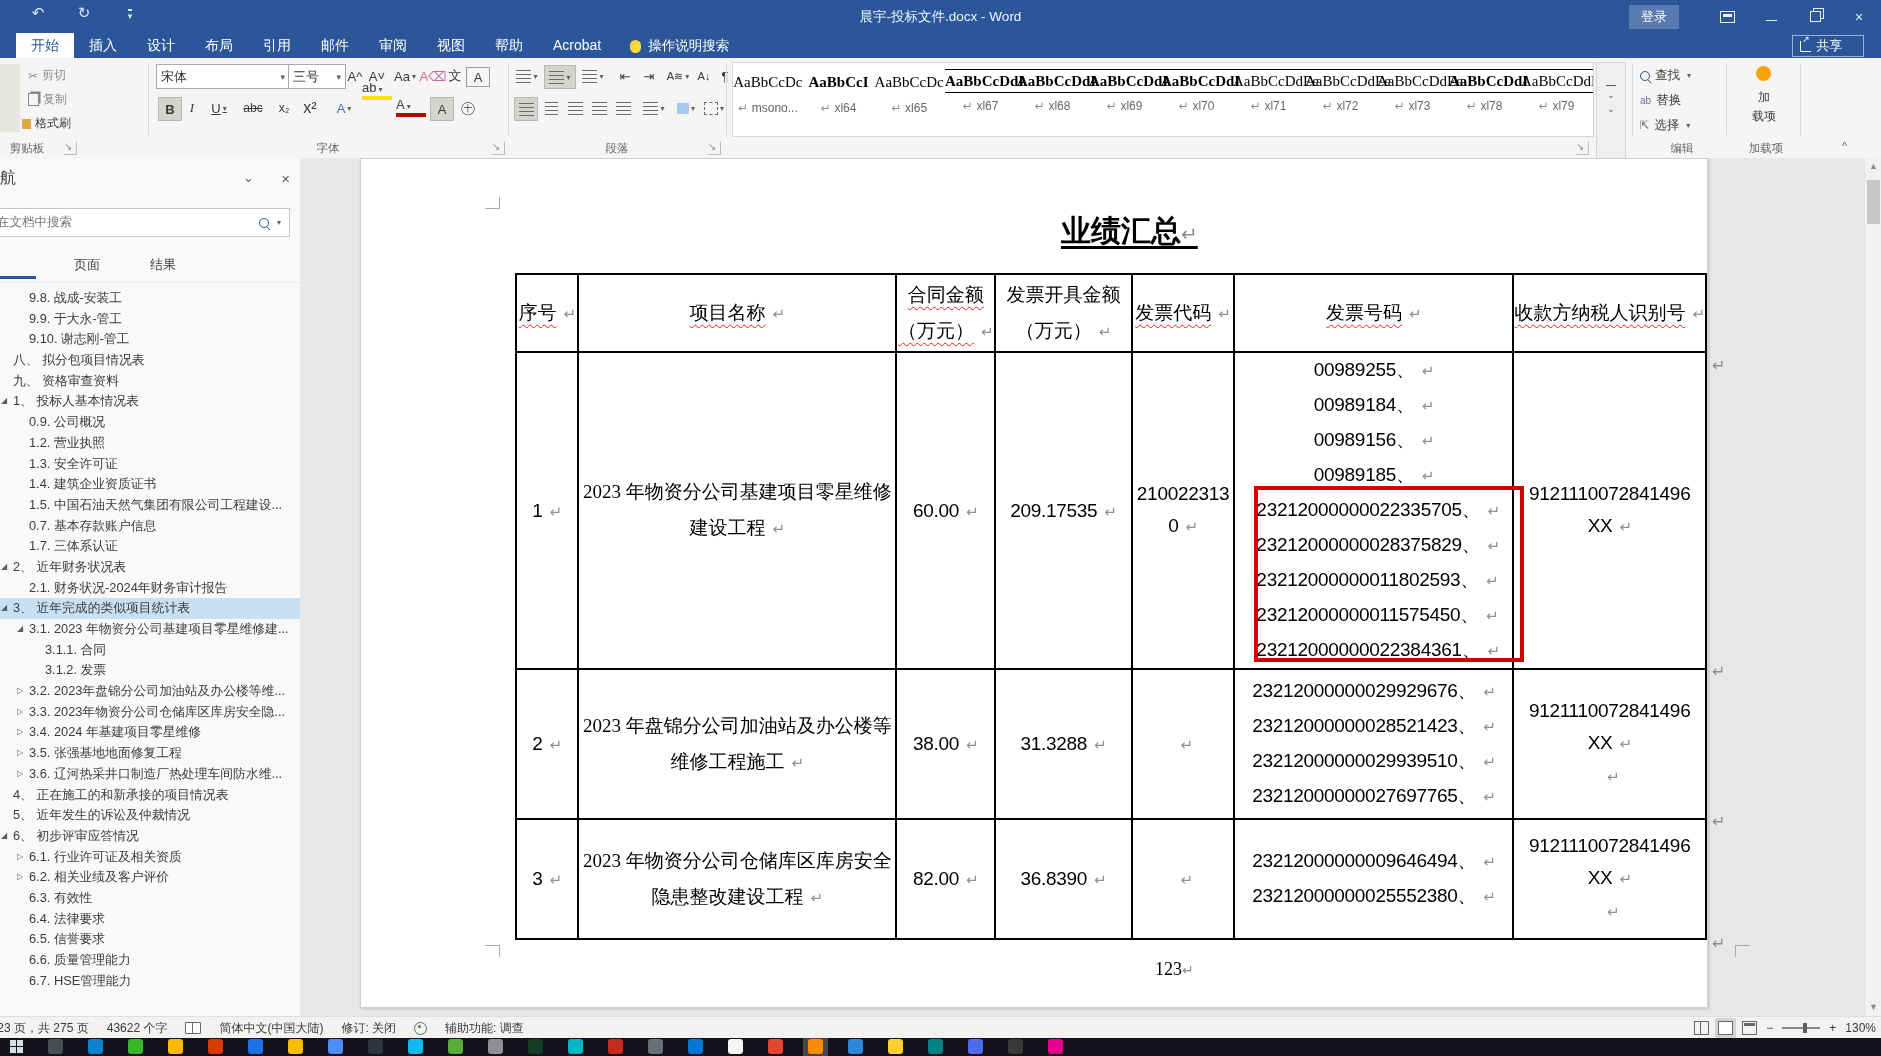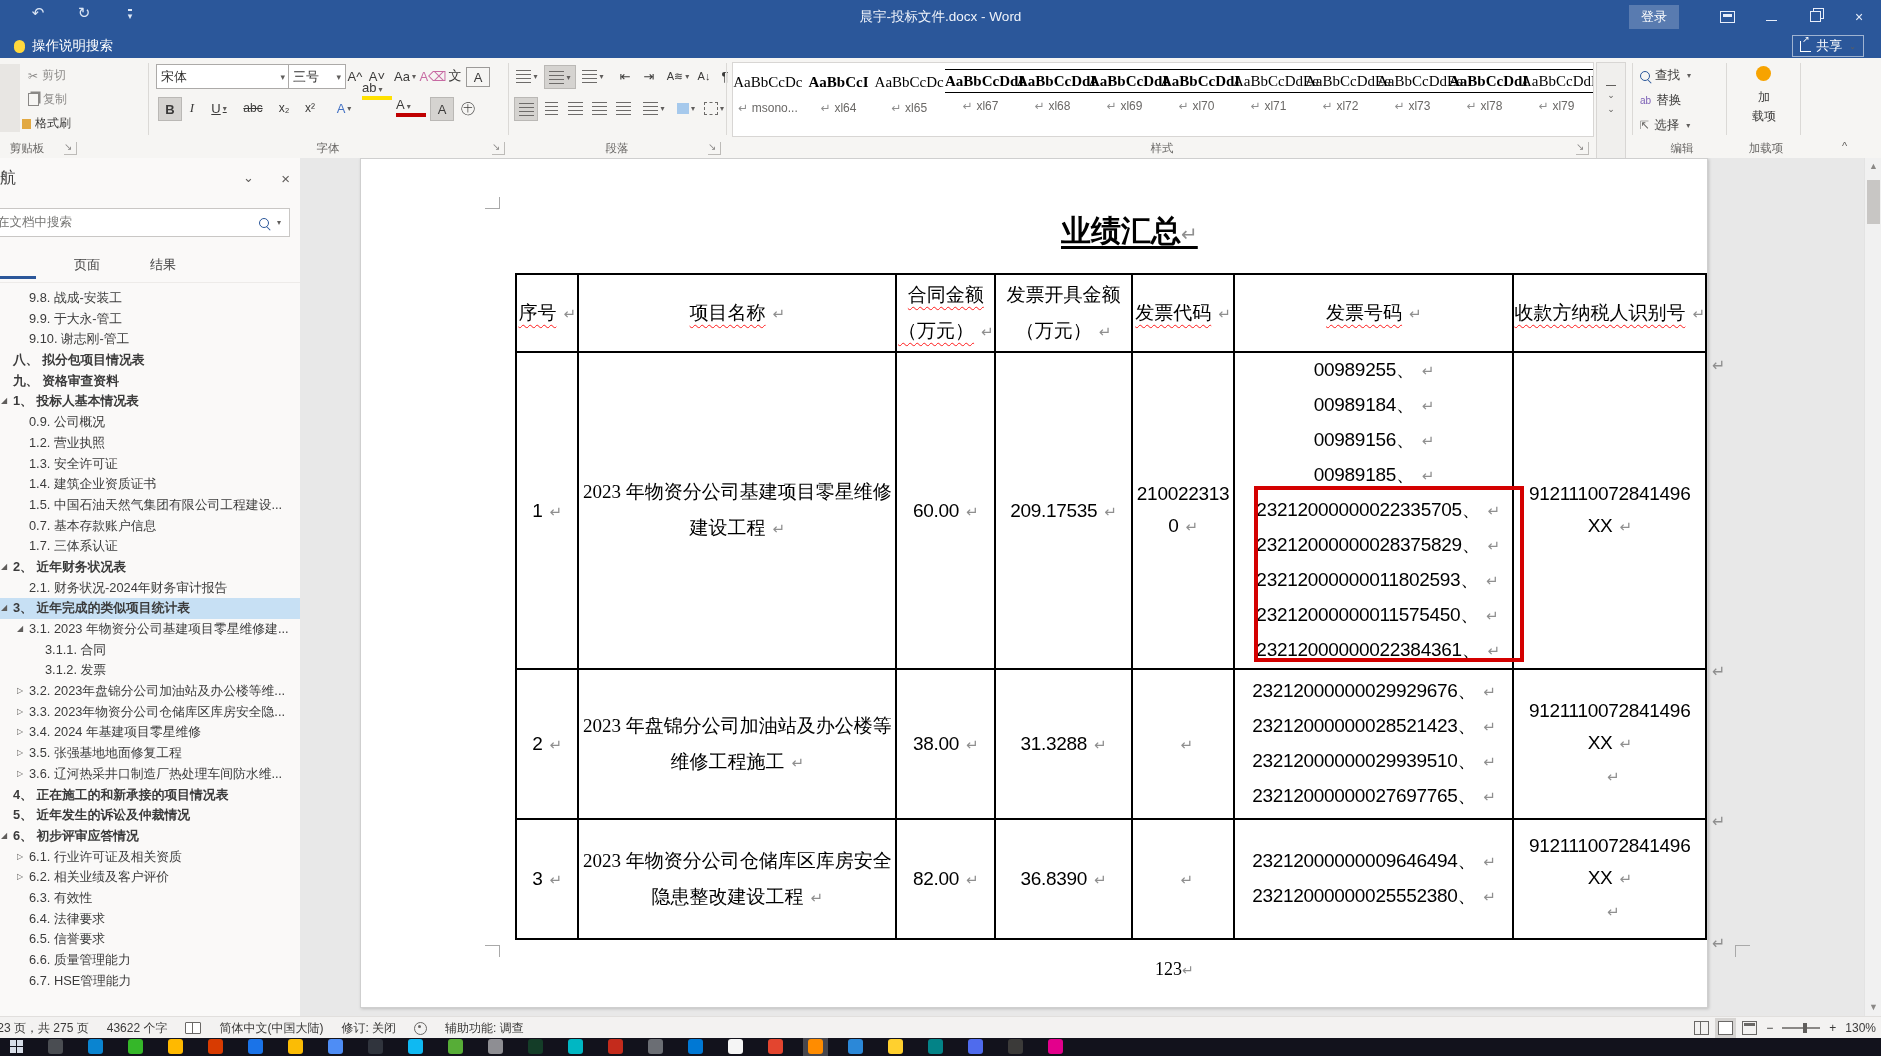--- a/index.html
+++ b/index.html
@@ -74,21 +74,21 @@
   .nav-search .ph{margin-left:-8px;padding-left:14px;font-size:12.5px;color:#767674;}
   .nav-search .right{position:absolute;right:8px;display:flex;align-items:center;gap:6px;}
   .nav-tabs{position:absolute;left:0;top:96px;width:100%;font-size:13px;color:#444;}
   .nav-tab{position:absolute;top:2px;}
   .nav-tab-underline{position:absolute;left:0;top:22px;width:36px;height:3px;background:#2b579a;}
   .nav-sep{position:absolute;left:0;top:124px;width:300px;height:1px;background:#edebe9;}
   #nav-list{position:absolute;left:0;top:130px;width:300px;}
   .nav-item{height:20.7px;line-height:20.7px;font-size:12.8px;color:#3b3b3b;white-space:nowrap;overflow:hidden;position:relative;}
   .nav-item.sel{background:#c7e0f4;}
   .nav-item .tri{position:absolute;font-size:8px;color:#605e5c;top:0;}
-  .lvl0{padding-left:13px;font-weight:bold;}.lvl1{padding-left:29px;}.lvl2{padding-left:45px;}
+  .lvl0{padding-left:13px;}.lvl1{padding-left:29px;}.lvl2{padding-left:45px;}
 
   
   #canvas{position:absolute;left:300px;top:158px;width:1564px;height:858px;background:#e8e8e8;overflow:hidden;}
   #page{position:absolute;left:60px;top:0;width:1346px;height:848px;background:#fff;border:1px solid #cfcfcf;box-shadow:1px 1px 3px rgba(0,0,0,.18);}
   .doc-heading{position:absolute;left:134px;top:8px;font-size:27px;font-weight:bold;color:#000;white-space:nowrap;}
   .doc-title2{position:absolute;left:700px;top:52px;font-size:30px;font-weight:bold;color:#000;text-decoration:underline;text-underline-offset:5px;white-space:nowrap;}
   .doc-title2 .ret,.doc-heading .ret{text-decoration:none;font-size:20px;}
   #ptable{position:absolute;left:154px;top:114px;border-collapse:collapse;table-layout:fixed;}
   #ptable td{border:2px solid #000;padding:0;vertical-align:middle;text-align:center;font-size:19px;color:#000;overflow:visible;}
   .cellcol{display:flex;flex-direction:column;justify-content:center;height:100%;}
@@ -156,20 +156,33 @@
         <span class="ico-min"></span>
       </div>
     <div class="winbtn">
         <span class="ico-restore"></span>
       </div>
     <div class="winbtn">×</div>
   </div>
 </div>
 
 <div id="tabrow">
+  <span id="ribbon-tabs" style="display:flex;">
+      <div class="rtab file">文件</div>
+      <div class="rtab active">开始</div>
+      <div class="rtab">插入</div>
+      <div class="rtab">设计</div>
+      <div class="rtab">布局</div>
+      <div class="rtab">引用</div>
+      <div class="rtab">邮件</div>
+      <div class="rtab">审阅</div>
+      <div class="rtab">视图</div>
+      <div class="rtab">帮助</div>
+      <div class="rtab">Acrobat</div>
+    </span>
   <span class="tellme">
     <span class="bulb"></span>
     <span>操作说明搜索</span>
   </span>
   <div id="share-btn">
     <span class="share-ico"></span>
     <span>共享</span>
     <span class="dd9">⌄</span>
   </div>
 </div>
@@ -211,21 +224,21 @@
   <div class="rbtn" style="left:444px;top:7px;width:22px;">文</div>
   <div class="rbtn" style="left:466px;top:7px;width:22px;border:1px solid #9c9a98;height:18px;margin-top:2px;">A</div>
   <div class="rbtn pressed" style="left:158px;top:39px;width:22px;font-weight:bold;">B</div>
   <div class="rbtn" style="left:182px;top:39px;width:20px;font-style:italic;font-family:'Liberation Serif',serif;">I</div>
   <div class="rbtn" style="left:204px;top:39px;width:30px;text-decoration:underline;">
       <span>U</span>
       <span class="dd9">▾</span>
     </div>
   <div class="rbtn" style="left:238px;top:39px;width:30px;text-decoration:line-through;font-size:12px;">abc</div>
   <div class="rbtn" style="left:272px;top:39px;width:24px;font-size:12px;">x₂</div>
-  <div class="rbtn" style="left:298px;top:39px;width:24px;font-size:12px;">x²</div>
+  <div class="rbtn" style="left:298px;top:39px;width:24px;font-size:16px;">x²</div>
   <div class="rbtn" style="left:330px;top:39px;width:28px;color:#4472c4;">
       <span>A</span>
       <span class="dd9">▾</span>
     </div>
   <div class="rbtn ylwbar" style="left:362px;top:22px;width:30px;display:block;line-height:16px;"><span>ab</span><span class="dd9">▾</span></div>
   <div class="rbtn redbar" style="left:396px;top:39px;width:30px;display:block;line-height:16px;"><span>A</span><span class="dd9">▾</span></div>
   <div class="rbtn pressed" style="left:430px;top:39px;width:22px;">A</div>
   <div class="rbtn" style="left:456px;top:39px;width:24px;font-size:15px;">㊉</div>
   <div class="glabel" style="left:148px;width:360px;">字体</div>
   <div class="launcher" style="left:492px;">↘</div>
@@ -302,21 +315,20 @@
       <div class="style-item"><div class="style-prev o">AaBbCcDdEe</div><div class="style-name"><span class="ret">↵ </span>xl71</div></div>
       <div class="style-item"><div class="style-prev o">AaBbCcDdEe</div><div class="style-name"><span class="ret">↵ </span>xl72</div></div>
       <div class="style-item"><div class="style-prev o">AaBbCcDdEe</div><div class="style-name"><span class="ret">↵ </span>xl73</div></div>
       <div class="style-item"><div class="style-prev b o">AaBbCcDdI</div><div class="style-name"><span class="ret">↵ </span>xl78</div></div>
       <div class="style-item"><div class="style-prev o">AaBbCcDdEe</div><div class="style-name"><span class="ret">↵ </span>xl79</div></div>
     </div>
   <div class="stylemore">
     <span style="display:block;border-top:1px solid #605e5c;width:10px;margin:0 auto 2px;"></span>
     <span>⌄</span><br><span>⌄</span>
   </div>
-  <div class="glabel" style="left:732px;width:860px;">样式</div>
   <div class="launcher" style="left:1576px;">↘</div>
   <div class="rdiv" style="left:1632px;"></div>
 
   <div class="edit-row" style="top:9px;font-family:Liberation Serif, serif;">
     <span class="mag"></span>
     <span>查找</span>
       <span class="dd9">▾</span>
     </div>
   <div class="edit-row" style="top:34px;">
     <span style="color:#7b5fb5;font-size:10px;">ab</span>

